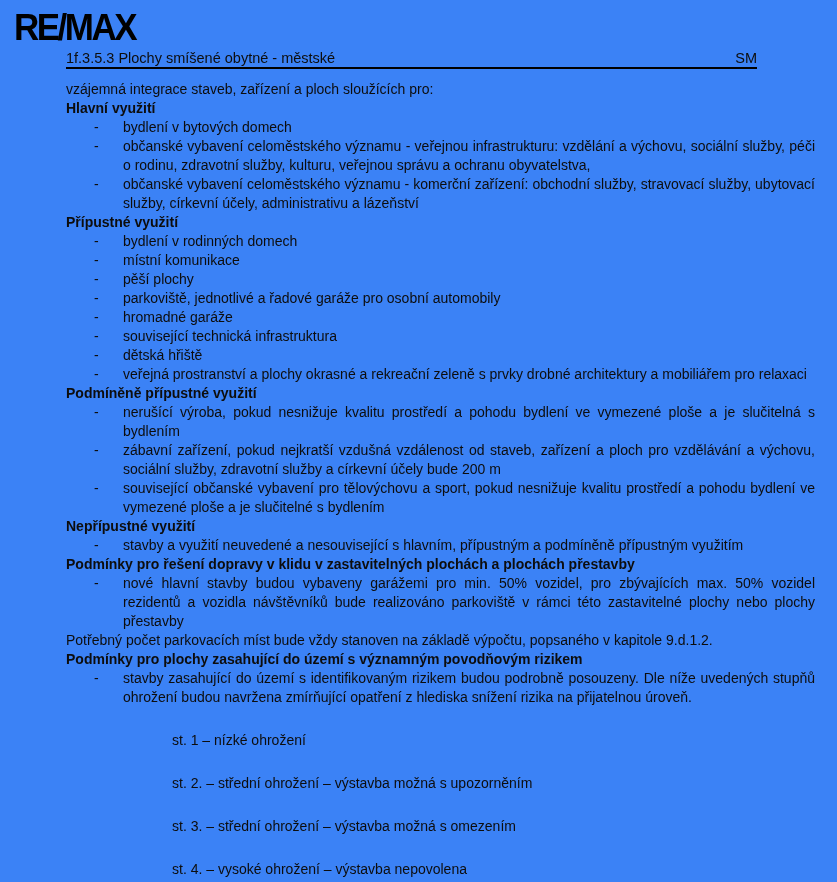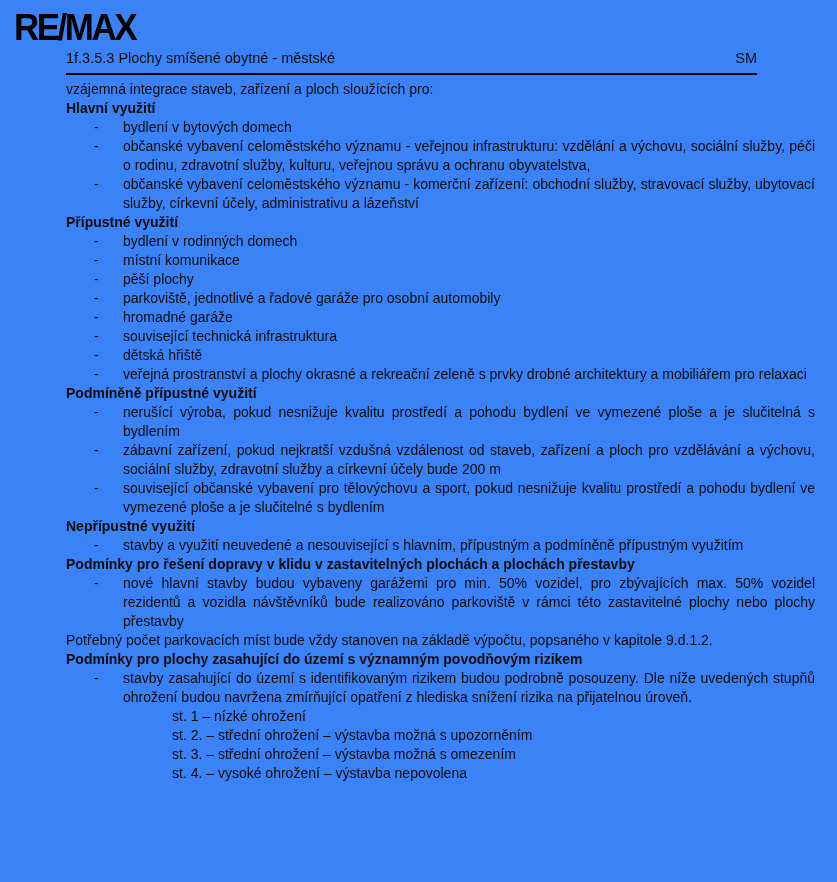--- a/index.html
+++ b/index.html
@@ -26,21 +26,21 @@
   }
   .header-row {
     position: absolute;
     left: 66px;
     top: 50px;
     width: 691px;
     display: flex;
     justify-content: space-between;
     align-items: flex-end;
     border-bottom: 2px solid #000000;
-    padding-bottom: 7px;
+    padding-bottom: 1px;
     font-size: 14.5px;
     color: #0d0d0d;
   }
   .content {
     position: absolute;
     left: 66px;
     top: 80px;
     width: 749px;
     font-size: 14px;
     line-height: 19px;
@@ -52,21 +52,21 @@
   .block.bullet {
     position: relative;
     padding-left: 57px;
     text-align: justify;
   }
   .block.bullet .dash {
     position: absolute;
     left: 28px;
     top: 0;
   }
-  .block.subitem { padding-left: 106px; }
+  .block.subitem { padding-left: 106px; margin-top: 24px; }
 </style>
 </head>
 <body>
 
 <div class="page">
   <div class="logo">RE/MAX</div>
 
   <div class="header-row">
     <span class="title">1f.3.5.3 Plochy smíšené obytné - městské</span>
     <span class="code">SM</span>

